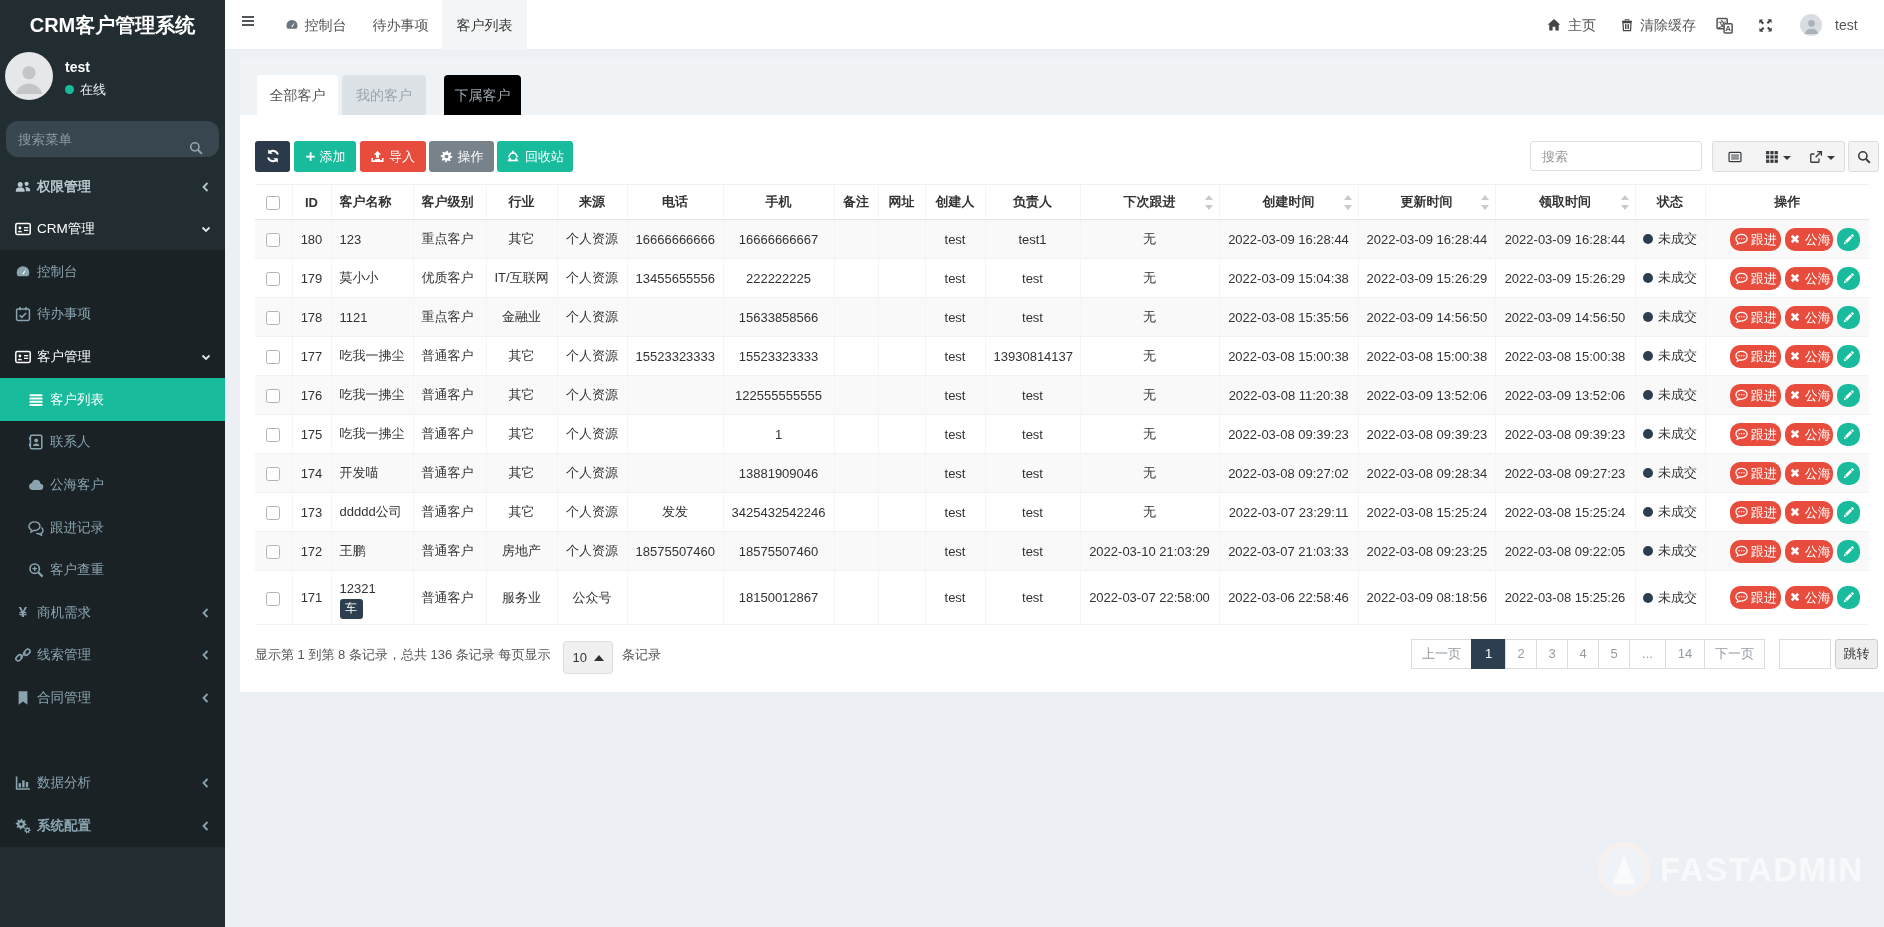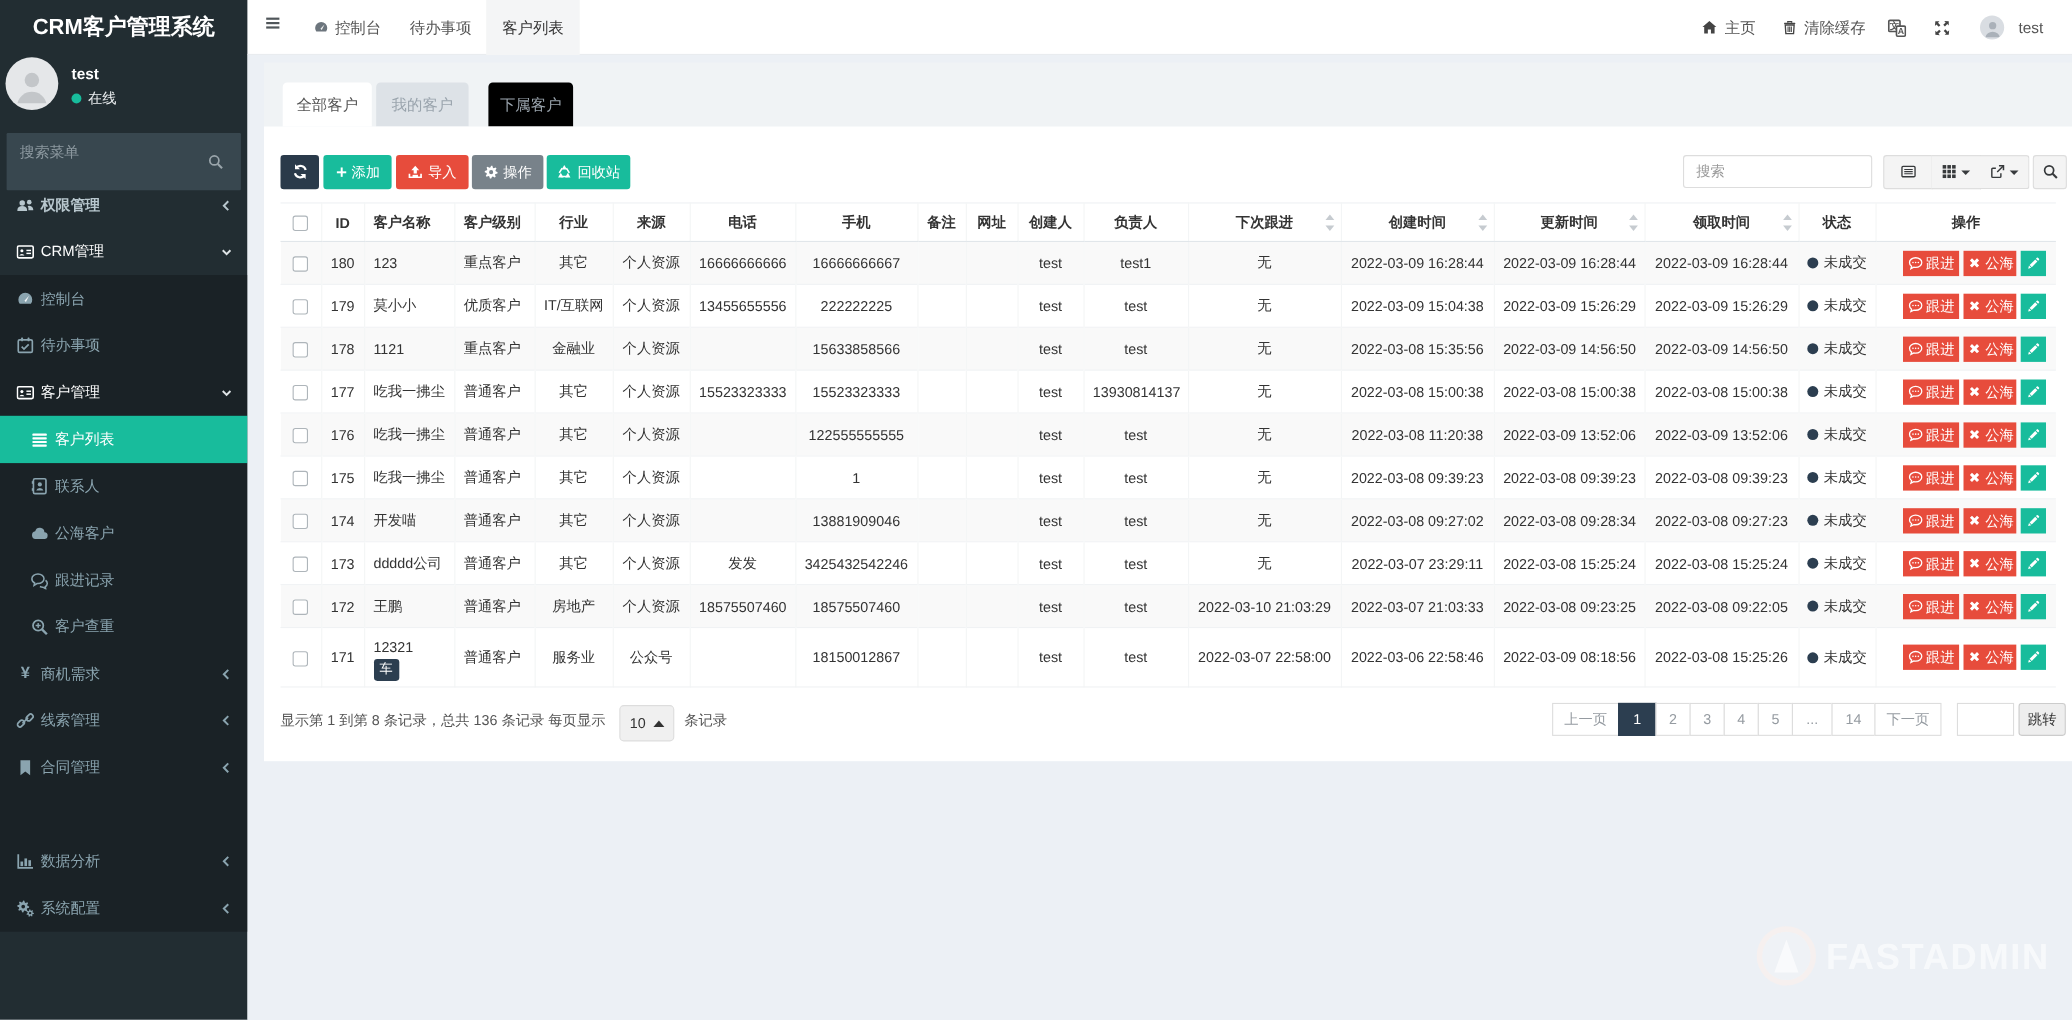--- a/index.html
+++ b/index.html
@@ -18,35 +18,35 @@
 #pbody{position:absolute;left:240px;top:115px;width:1644px;height:577px;background:#fff}
 .tbtn{position:absolute;top:141px;height:31px;border-radius:3px;color:#fff;font-size:13px;text-align:center;line-height:31px;white-space:nowrap}
 table{position:absolute;left:255px;top:184px;width:1614px;border-collapse:collapse;table-layout:fixed;font-size:13px;color:#333}
 th{height:35px;font-size:13px;font-weight:bold;border-bottom:1px solid #e1e6ea;border-top:1px solid #eef1f3;padding:0;position:relative}
 td{padding:0 8px;border-top:1px solid #f0f2f4;overflow:hidden;white-space:nowrap}
 th,td{border-right:1px solid #f3f5f6}
 th:last-child,td:last-child{border-right:none}
 tr.str td{background:#f9f9f9}
 .cen{text-align:center}
 .cb{display:inline-block;width:14px;height:14px;background:#fff;border:1px solid #aeb5ba;border-radius:2.5px;vertical-align:middle}
-.abtn{display:inline-block;height:23px;line-height:23px;border-radius:0;background:#e74c3c;color:#fff;font-size:13px;vertical-align:middle}
+.abtn{display:inline-block;height:23px;line-height:23px;border-radius:10px;background:#e74c3c;color:#fff;font-size:13px;vertical-align:middle}
 .sortc{position:absolute;width:8px;height:15px;right:6px;top:50%;margin-top:-7px}
 .sortc:before{content:"";position:absolute;left:0;top:0;border-left:4px solid transparent;border-right:4px solid transparent;border-bottom:5px solid #c6cbd0}
 .sortc:after{content:"";position:absolute;left:0;bottom:0;border-left:4px solid transparent;border-right:4px solid transparent;border-top:5px solid #c6cbd0}
 .pgc{position:absolute;top:639px;height:30px;line-height:28px;border:1px solid #ddd;background:#fff;text-align:center;font-size:13px;color:#959ba1}
 </style></head><body>
 <div id="sidebar">
 <div id="brand">CRM客户管理系统</div>
 <div class="abs" style="left:5px;top:52px;width:48px;height:48px;border-radius:50%;background:#e5e7e9;overflow:hidden;text-align:center"><span style="display:inline-block;margin-top:8px;color:#c3c6c9"><svg width="34" height="34" viewBox="0 0 16 16">
           <circle cx="8" cy="6" r="3.1" fill="currentColor"></circle>
           <path d="M1.8,16 a6.3,6 0 0 1 12.4,0 z" fill="currentColor"></path>
         </svg></span></div>
 <div class="abs" style="left:65px;top:59px;color:#fff;font-size:14px;font-weight:bold">test</div>
 <div class="abs" style="left:65px;top:81px;color:#eceff1;font-size:13px"><span style="display:inline-block;width:9px;height:9px;border-radius:50%;background:#18bc9c;margin-right:6px"></span>在线</div>
-<div class="abs" style="left:6px;top:121px;width:213px;height:52px;background:#38474f;border-radius:1px;line-height:36px"><span style="margin-left:12px;color:#8d99a0;font-size:13.5px">搜索菜单</span><span style="position:absolute;left:183px;top:11px;color:#9aa5ab"><svg width="14" height="14" viewBox="0 0 16 16">
+<div class="abs" style="left:6px;top:121px;width:213px;height:36px;background:#38474f;border-radius:12px;line-height:36px"><span style="margin-left:12px;color:#8d99a0;font-size:13.5px">搜索菜单</span><span style="position:absolute;left:183px;top:11px;color:#9aa5ab"><svg width="14" height="14" viewBox="0 0 16 16">
           <circle cx="6.7" cy="6.7" r="4.7" fill="none" stroke="currentColor" stroke-width="1.8"></circle>
           <path d="M10.3,10.3 L14.7,14.7" stroke="currentColor" stroke-width="2.2"></path>
         </svg></span></div>
 <div class="mitem" style="top:166px;height:42px;">
       <span class="mico" style="left:15px;color:#b8c7ce"><svg width="16" height="16" viewBox="0 0 16 16">
           <circle cx="5.2" cy="5.6" r="2.5" fill="currentColor"></circle>
           <path d="M0.8,11.8 a4.4,3.6 0 0 1 8.8,0 v1 h-8.8 z" fill="currentColor"></path>
           <circle cx="11.6" cy="4.8" r="2.1" fill="currentColor"></circle>
           <path d="M10.2,8.2 a3.8,3.2 0 0 1 5,3 v1 h-4.4 a5.5,5.5 0 0 0 -0.6,-4z" fill="currentColor"></path>
         </svg></span>
@@ -177,21 +177,21 @@
       <span class="mtxt" style="left:37px;color:#8aa4af;font-weight:normal">数据分析</span>
       <span class="chev"><svg width="10" height="14" viewBox="0 0 10 14">
           <path d="M7.5,3 L3.5,7 L7.5,11" fill="none" stroke="#8aa4af" stroke-width="1.8"></path>
         </svg></span>
     </div>
 <div class="mitem" style="top:804px;height:43px;">
       <span class="mico" style="left:15px;color:#8aa4af"><svg width="16" height="16" viewBox="0 0 16 16">
           <path d="M11.50,6.10 L11.40,7.15 L9.70,7.59 L9.34,8.27 L9.92,9.92 L9.10,10.59 L7.59,9.70 L6.86,9.93 L6.10,11.50 L5.05,11.40 L4.61,9.70 L3.93,9.34 L2.28,9.92 L1.61,9.10 L2.50,7.59 L2.27,6.86 L0.70,6.10 L0.80,5.05 L2.50,4.61 L2.86,3.93 L2.28,2.28 L3.10,1.61 L4.61,2.50 L5.34,2.27 L6.10,0.70 L7.15,0.80 L7.59,2.50 L8.27,2.86 L9.92,2.28 L10.59,3.10 L9.70,4.61 L9.93,5.34 Z M7.80,6.10 A1.7,1.7 0 1 0 4.40,6.10 A1.7,1.7 0 1 0 7.80,6.10 Z" fill="currentColor" fill-rule="evenodd"></path>
           <path d="M15.80,12.10 L15.71,12.86 L14.47,13.10 L14.20,13.53 L14.52,14.76 L13.88,15.16 L12.91,14.34 L12.40,14.40 L11.64,15.41 L10.92,15.16 L10.97,13.90 L10.60,13.53 L9.34,13.58 L9.09,12.86 L10.10,12.10 L10.16,11.59 L9.34,10.62 L9.74,9.98 L10.97,10.30 L11.40,10.03 L11.64,8.79 L12.40,8.70 L12.91,9.86 L13.40,10.03 L14.52,9.44 L15.06,9.98 L14.47,11.10 L14.64,11.59 Z M13.50,12.10 A1.1,1.1 0 1 0 11.30,12.10 A1.1,1.1 0 1 0 13.50,12.10 Z" fill="currentColor" fill-rule="evenodd"></path>
         </svg></span>
-      <span class="mtxt" style="left:37px;color:#8aa4af;font-weight:normal">系统配置</span>
+      <span class="mtxt" style="left:37px;color:#8aa4af;font-weight:bold">系统配置</span>
       <span class="chev"><svg width="10" height="14" viewBox="0 0 10 14">
           <path d="M7.5,3 L3.5,7 L7.5,11" fill="none" stroke="#8aa4af" stroke-width="1.8"></path>
         </svg></span>
     </div>
 </div>
 <div id="navbar">
 <div class="abs" style="left:17px;top:16px;width:12px;height:10px">
       <div style="height:2px;background:#50565a"></div>
       <div style="height:2px;background:#50565a;margin-top:2px"></div>
       <div style="height:2px;background:#50565a;margin-top:2px"></div>

